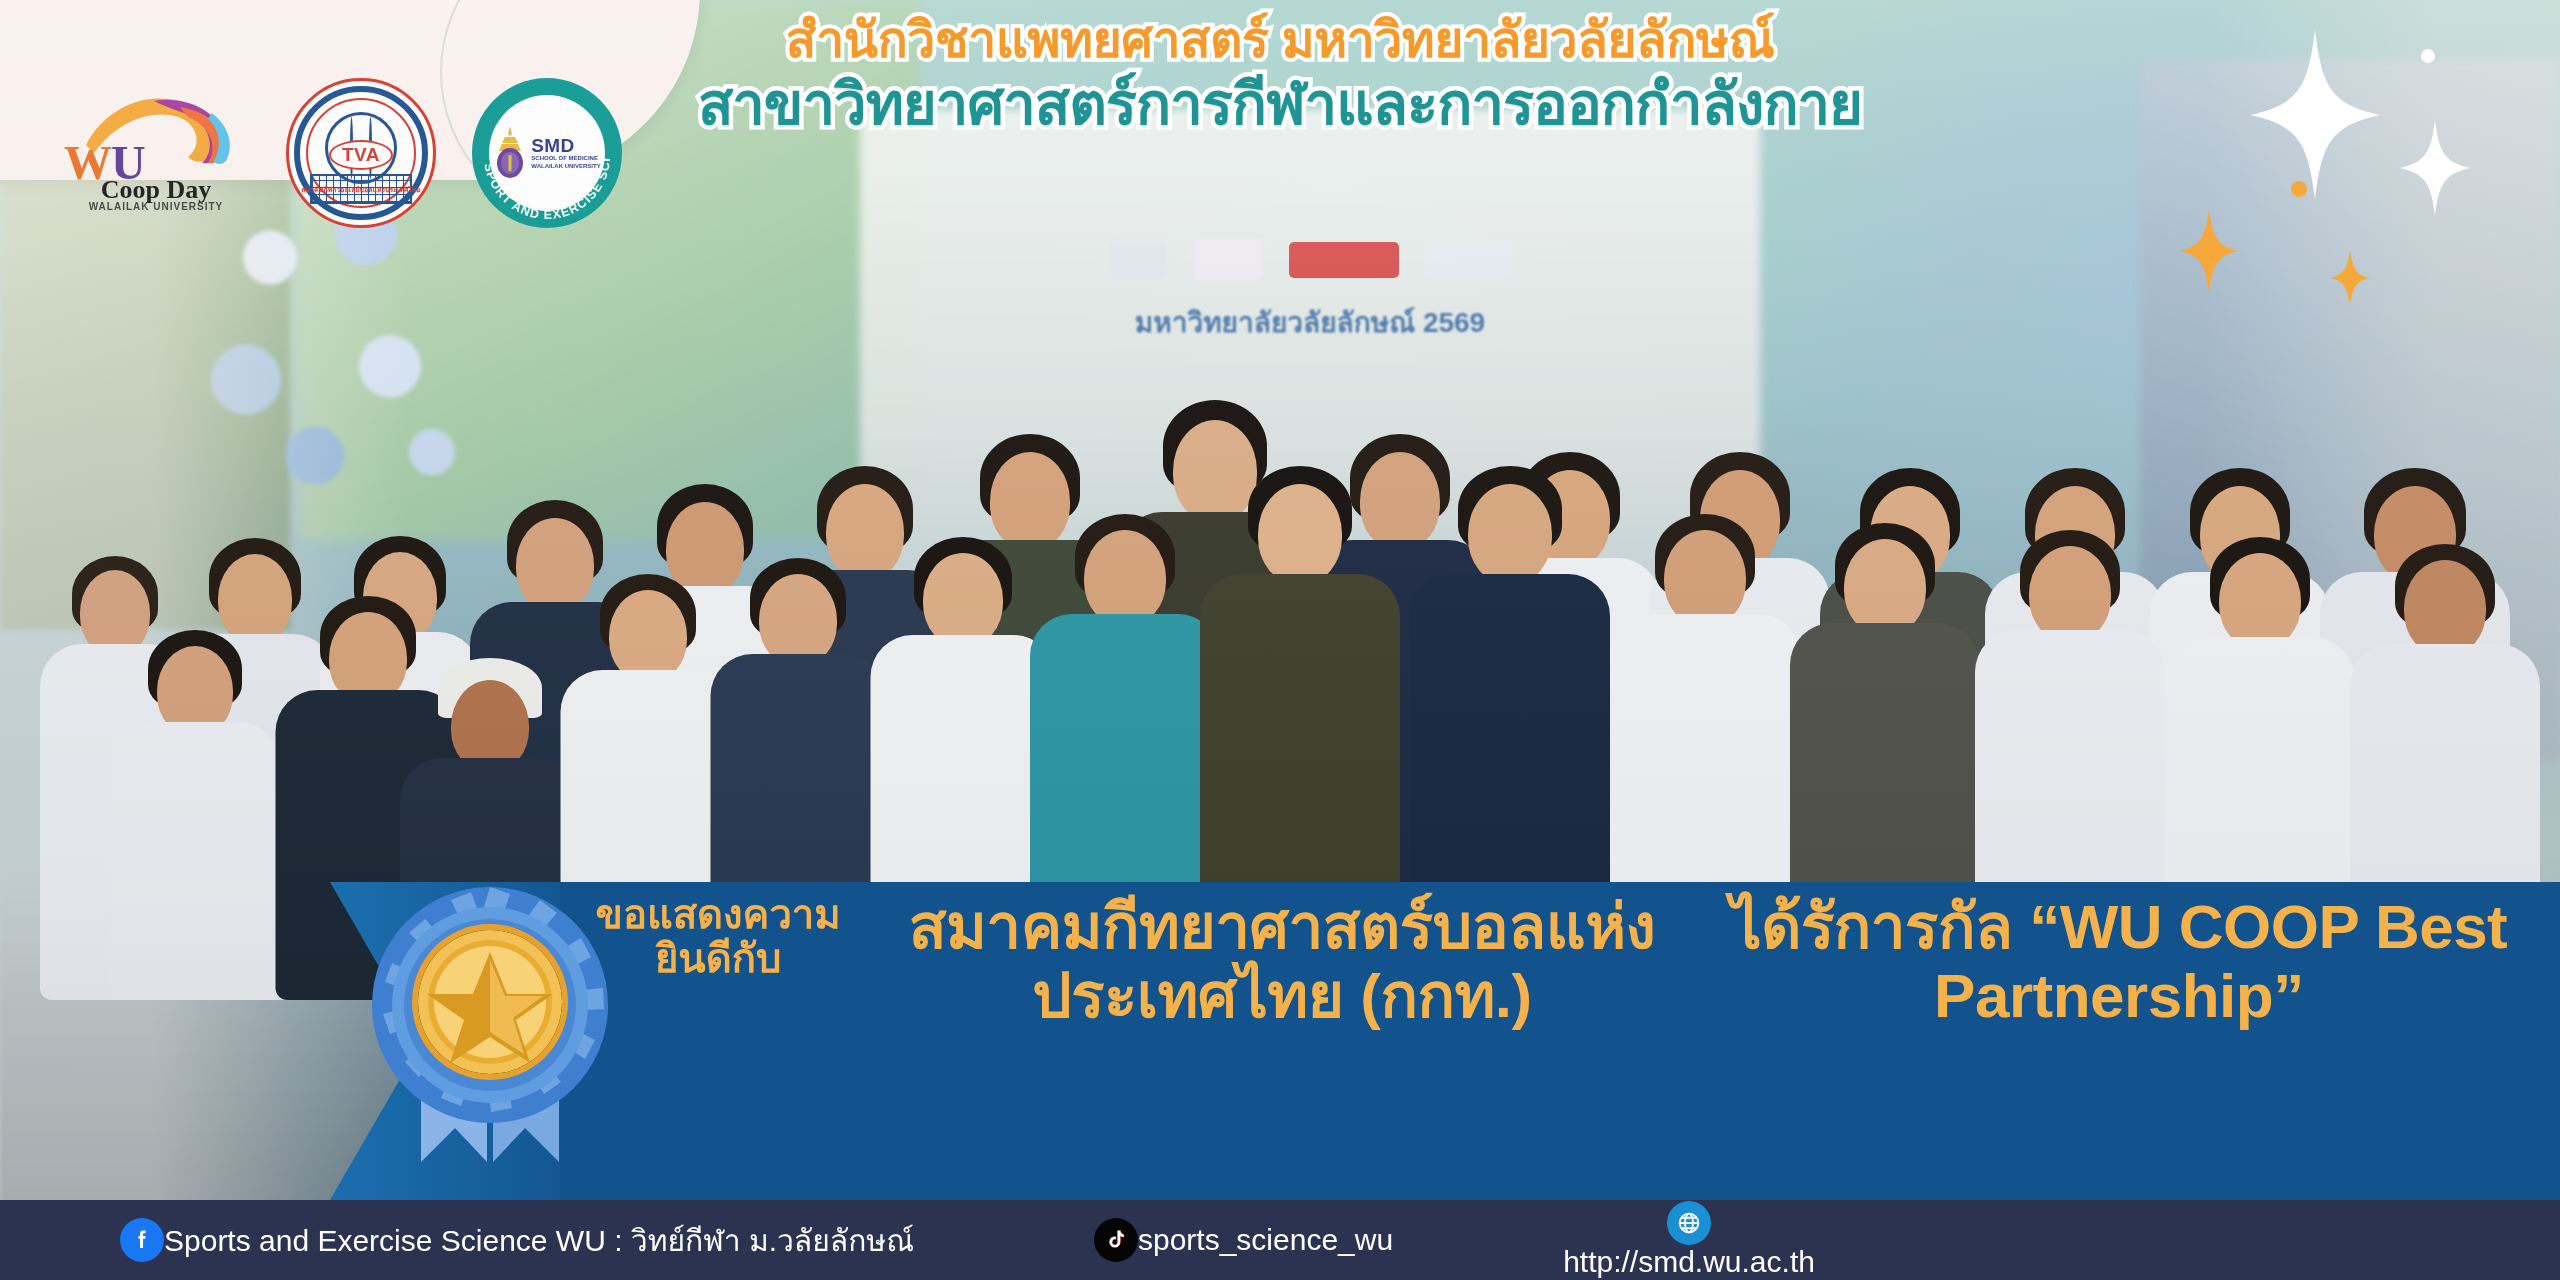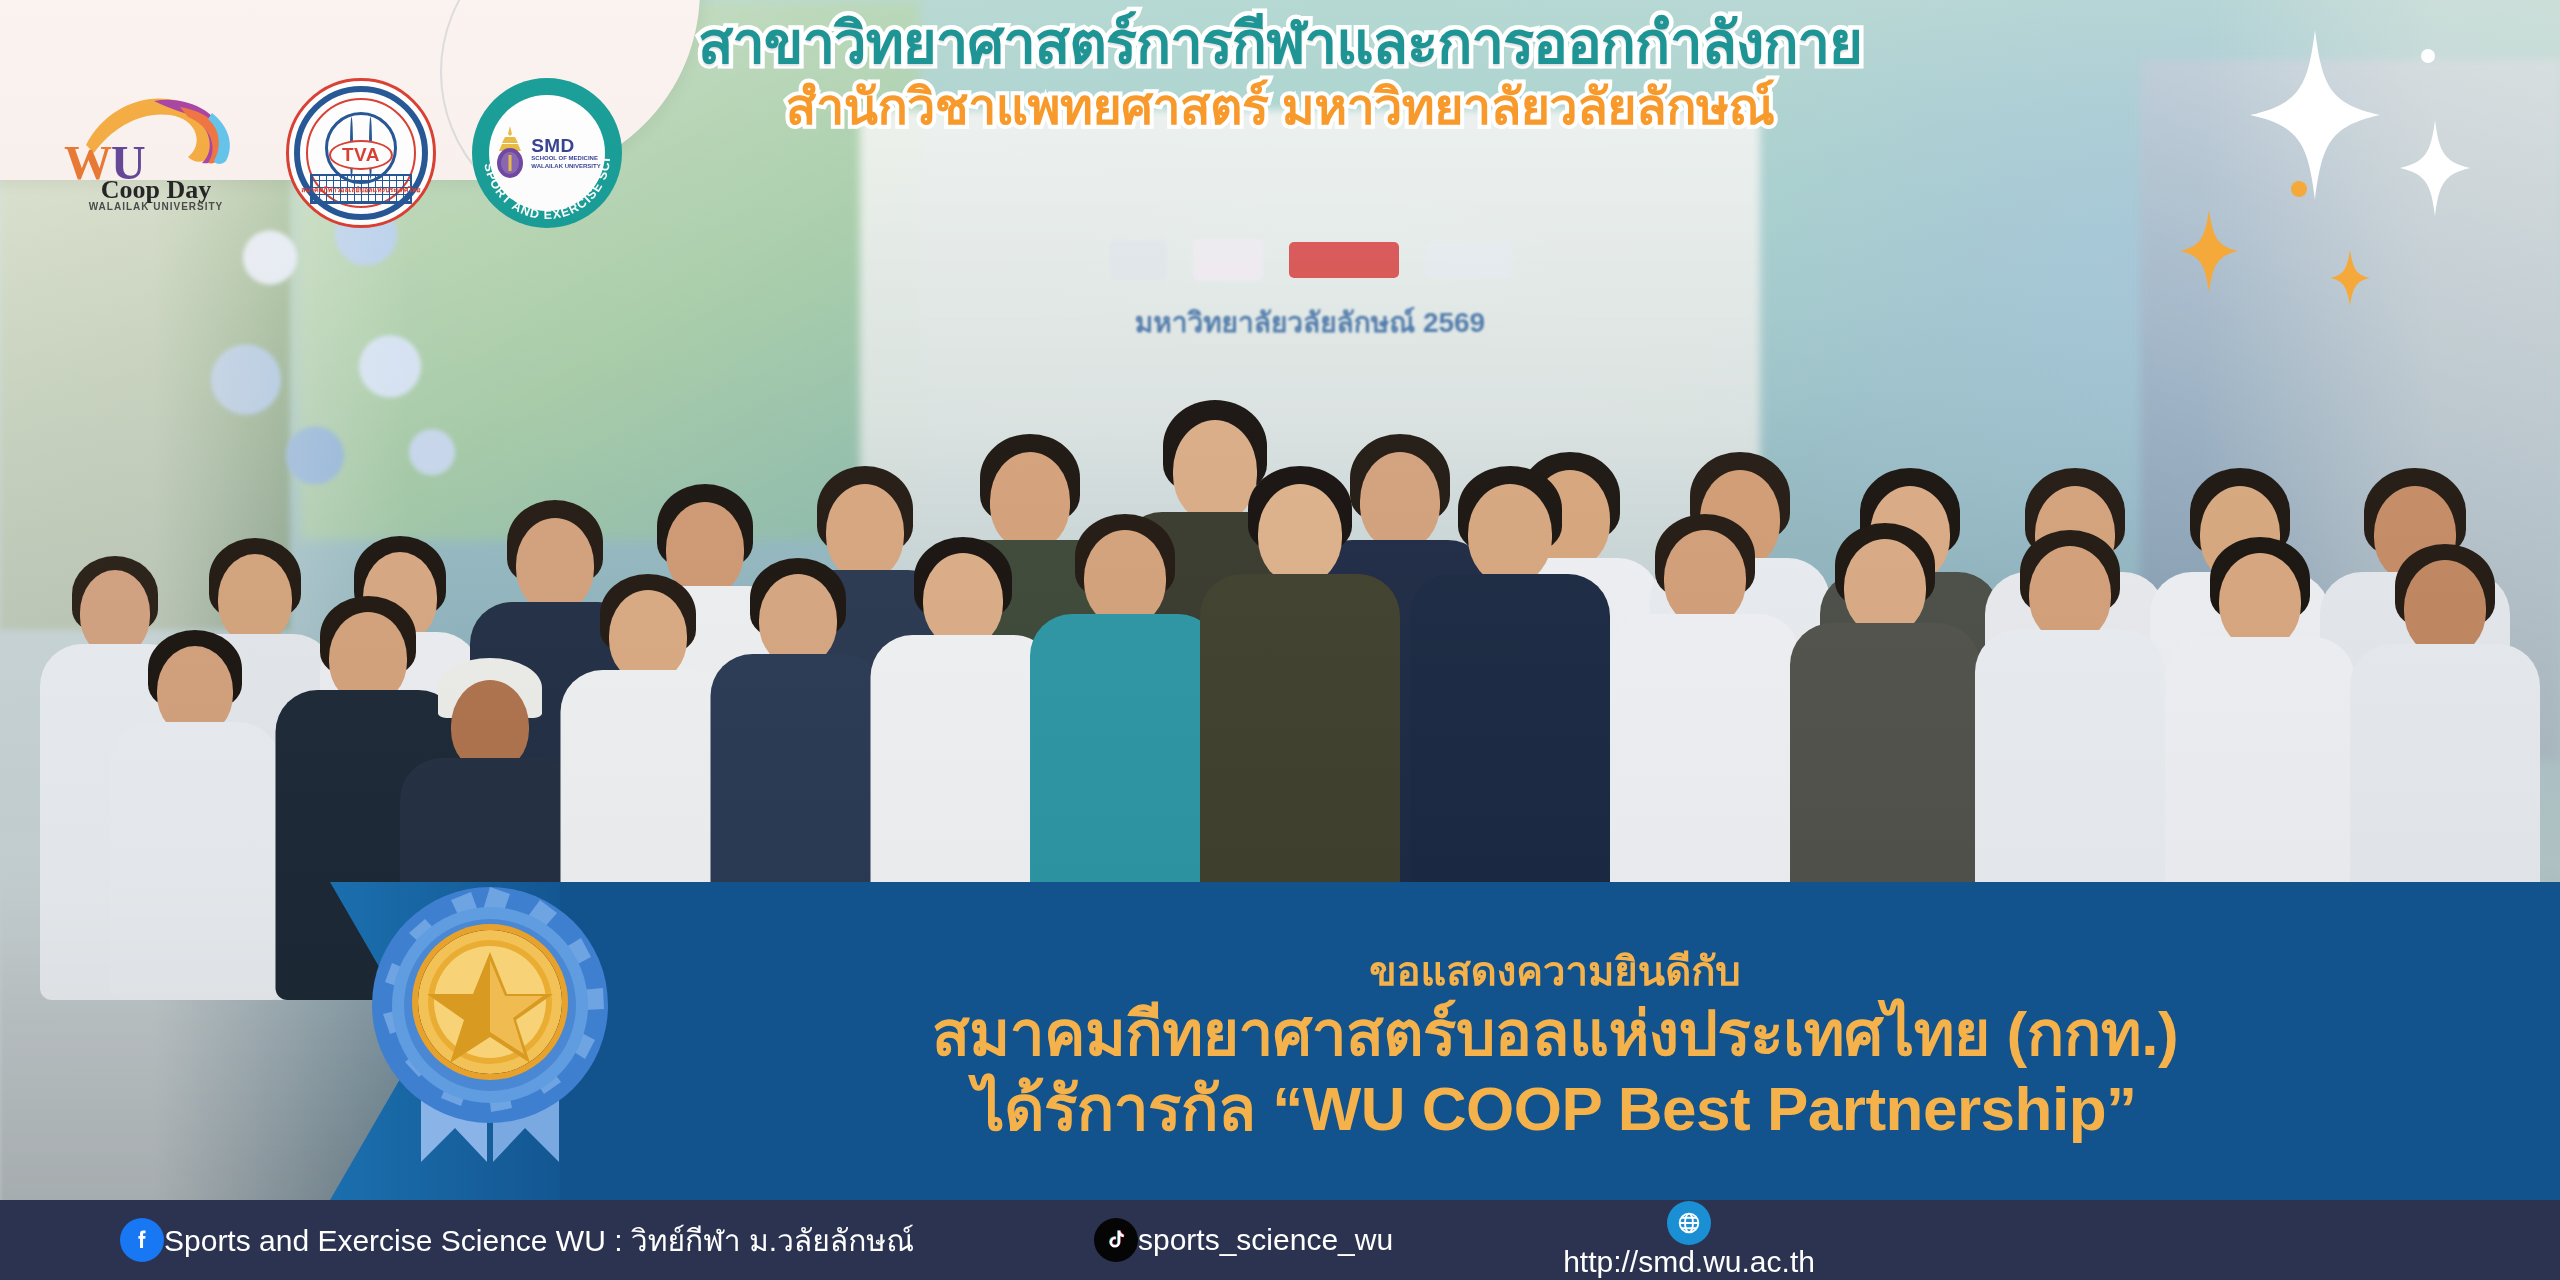--- a/index.html
+++ b/index.html
@@ -220,21 +220,21 @@
   .banner-wing2{
     position:absolute; left:330px; top:0; width:262px; height:318px;
     background:linear-gradient(90deg,#1b6fae,#12538e);
     clip-path:polygon(0 0, 100% 0, 100% 100%, 0 100%, 92px 50%);
   }
   .banner-text{
     position:absolute; left:590px; right:40px; top:10px; bottom:0;
     text-align:center;
     font-family:"Liberation Sans", sans-serif;
     color:#f6b24a;
-    display:flex; flex-direction:column; justify-content:center; gap:6px;
+    display:flex; flex-direction:row; justify-content:center; gap:6px;
   }
   .b-l1{ font-size:40px; font-weight:700; line-height:1.1; }
   .b-l2{ font-size:62px; font-weight:700; line-height:1.12; letter-spacing:-.5px; }
   .b-l3{ font-size:62px; font-weight:700; line-height:1.12; letter-spacing:-.5px; }
 
   
   .rosette{
     position:absolute; left:335px; bottom:110px; width:310px; height:300px; z-index:9;
   }
 
@@ -516,22 +516,22 @@
         <circle cx="9" cy="9" r="8" fill="#f5a93b"></circle>
       </svg>
   </div>
   <div class="sparkle" style="left:2420px; top:48px;">
     <svg width="16" height="16" viewBox="0 0 16 16">
         <circle cx="8" cy="8" r="7" fill="#ffffff"></circle>
       </svg>
   </div>
 
   <div class="header">
+    <div class="hdr-line hdr3">สำนักวิชาแพทยศาสตร์  มหาวิทยาลัยวลัยลักษณ์</div>
     <div class="hdr-line hdr2">สาขาวิทยาศาสตร์การกีฬาและการออกกำลังกาย</div>
-    <div class="hdr-line hdr3">สำนักวิชาแพทยศาสตร์  มหาวิทยาลัยวลัยลักษณ์</div>
   </div>
 
   <div class="banner">
     <div class="banner-wing2"></div>
     <div class="banner-bar"></div>
     <div class="banner-text">
       <div class="b-l1">ขอแสดงความยินดีกับ</div>
       <div class="b-l2">สมาคมกีทยาศาสตร์บอลแห่งประเทศไทย (กกท.)</div>
       <div class="b-l3">ได้รัการกัล “WU COOP Best Partnership”</div>
     </div>

